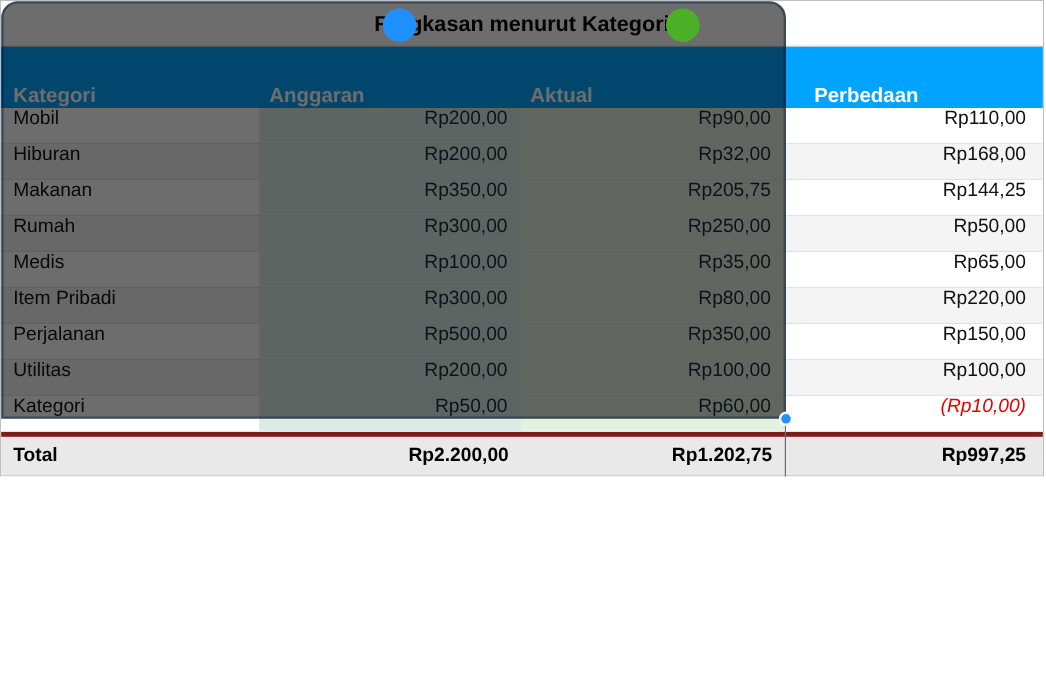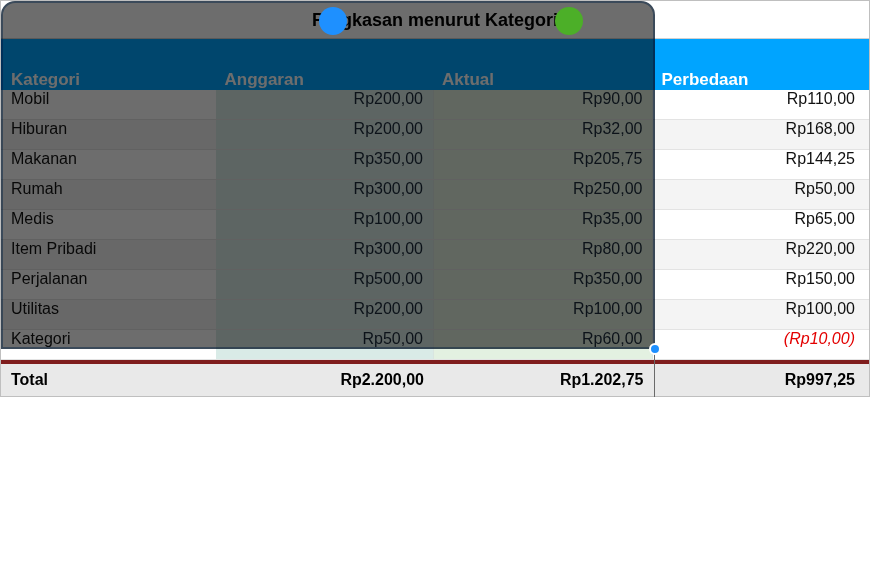--- a/index.html
+++ b/index.html
@@ -27,21 +27,21 @@
     height: 51px;
     background: #00a4ff;
     color: #fff;
     font-weight: 600;
     font-size: 17px;
     align-items: flex-end;
   }
   .col-cat { width: 216px; padding-left: 10px; }
   .col-ang { width: 218px; padding-left: 8px; padding-right: 10px; }
   .col-akt { width: 220px; padding-left: 8px; padding-right: 10px; }
-  .col-per { width: 216px; padding-left: 8px; padding-right: 14px; }
+  .col-per { width: 216px; padding-left: 25px; padding-right: 14px; }
   .head-row .col-ang, .head-row .col-akt, .head-row .col-per { text-align: left; }
 
   .data-row { display: flex; height: 30px; font-size: 16px; }
   .data-row:nth-child(odd) { background: #fff; }
   .data-row:nth-child(even) { background: #f4f4f4; }
   .data-row .col-cat { color: #111; }
   .data-row .col-ang { background: #d9ebe7; text-align: right; color: #1a2a3a; }
   .data-row .col-akt { background: #e3f1e1; text-align: right; color: #1a2a3a; }
   .data-row .col-per { text-align: right; color: #111; }
   .data-row .col-ang, .data-row .col-akt { border-right: 1px solid #d9e5e0; }

